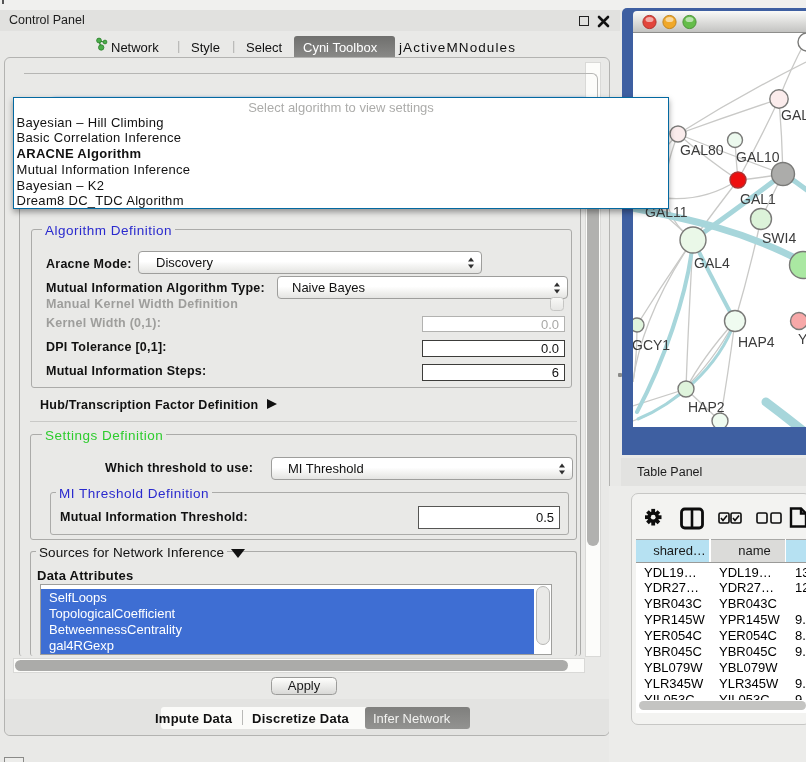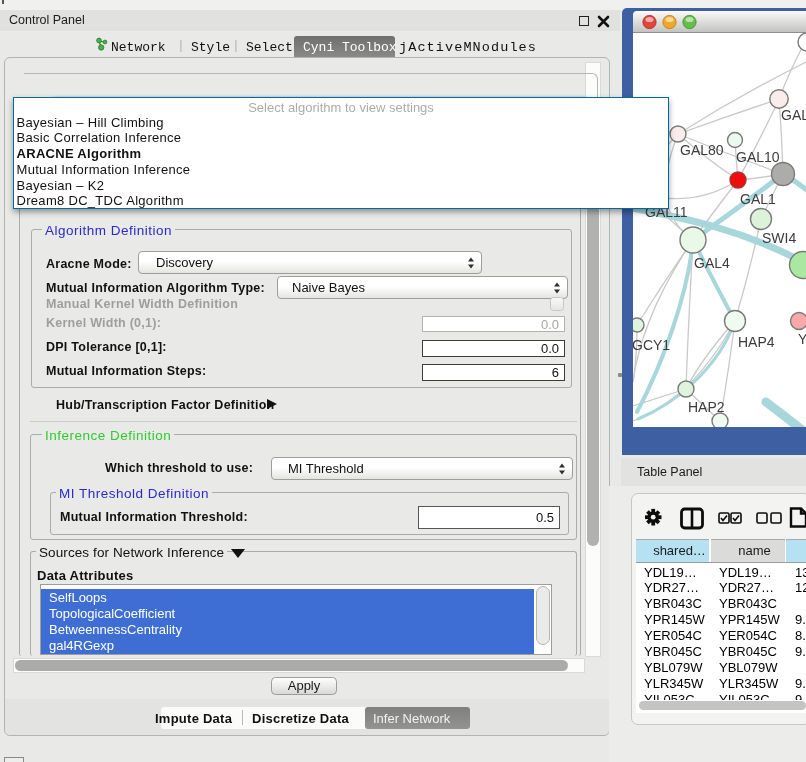--- a/index.html
+++ b/index.html
@@ -30,21 +30,21 @@
  <path d="M2 2 L11 11 M11 2 L2 11" stroke="#111" stroke-width="2.6" stroke-linecap="round"></path>
 </svg>
 
 <svg class="abs" style="left:95px;top:37px;" width="13" height="14" viewBox="0 0 13 14">
   <path d="M4 4 L9 5 M4 4 L6 10" stroke="#2a7d2a" stroke-width="1.2" fill="none"></path>
   <circle cx="4" cy="3.5" r="2.4" fill="#4cae4c" stroke="#2a7d2a" stroke-width="0.8"></circle>
   <circle cx="10" cy="5" r="1.9" fill="#4cae4c" stroke="#2a7d2a" stroke-width="0.8"></circle>
   <circle cx="6.2" cy="10.5" r="2.7" fill="#4cae4c" stroke="#2a7d2a" stroke-width="0.8"></circle>
 </svg>
 <div class="abs" style="left:294px;top:36px;width:101px;height:22px;background:linear-gradient(#6f6f6d,#8a8a88);border-radius:3px 3px 0 0;"></div>
-<div class="abs" style="left:0;top:36px;width:620px;height:22px;font-size:13px;color:#111;font-family:Liberation Mono, monospace;">
+<div class="abs" style="left:0;top:36px;width:620px;height:22px;font-size:13px;color:#111;">
   <span class="abs" style="left:111px;top:4px;">Network</span>
   <span class="abs" style="left:177px;top:2px;color:#b4b4b2;">|</span>
   <span class="abs" style="left:191px;top:4px;">Style</span>
   <span class="abs" style="left:232px;top:2px;color:#b4b4b2;">|</span>
   <span class="abs" style="left:246px;top:4px;">Select</span>
   <span class="abs" style="left:303px;top:4px;color:#fff;">Cyni Toolbox</span>
   <span class="abs" style="left:399px;top:4px;font-size:13.5px;letter-spacing:1.1px;">jActiveMNodules</span>
 </div>
 
 <div class="abs" style="left:4px;top:57px;width:606px;height:679px;border:1px solid #b3b3b1;border-radius:6px;background:#e9e9e7;"></div>
@@ -87,26 +87,26 @@
 
 <div class="lbl abs gray" style="left:46px;top:316px;">Kernel Width (0,1):</div>
 <div class="tfield" style="left:422px;top:316px;width:143px;height:16px;border:1px solid #b2b2b0;color:#a8a8a6;">0.0</div>
 
 <div class="lbl abs" style="left:46px;top:340px;">DPI Tolerance [0,1]:</div>
 <div class="tfield" style="left:422px;top:340px;width:143px;height:17px;border:1px solid #3c3c3a;">0.0</div>
 
 <div class="lbl abs" style="left:46px;top:364px;">Mutual Information Steps:</div>
 <div class="tfield" style="left:422px;top:364px;width:143px;height:17px;border:1px solid #3c3c3a;">6</div>
 
-<div class="lbl abs" style="left:40px;top:398px;font-size:12.5px;margin-left:16px;">Hub/Transcription Factor Definition</div>
+<div class="lbl abs" style="left:40px;top:398px;font-size:12.5px;">Hub/Transcription Factor Definition</div>
 <div class="abs" style="left:267px;top:399px;width:0;height:0;border-top:5.5px solid transparent;border-bottom:5.5px solid transparent;border-left:10px solid #111;"></div>
 <div class="abs" style="left:30px;top:421px;width:547px;height:1px;background:#c9c9c7;"></div>
 
 <div class="group" style="left:30px;top:434px;width:547px;height:106px;"></div>
-<div class="gtitle" style="left:42px;top:428px;color:#2ecc2e;">Inference Definition</div>
+<div class="gtitle" style="left:42px;top:428px;color:#2ecc2e;">Settings Definition</div>
 
 <div class="lbl abs" style="left:105px;top:461px;">Which threshold to use:</div>
 <div class="combo" style="left:271px;top:457px;width:302px;height:23px;">
   <span style="padding-left:16px;">MI Threshold</span>
   <svg class="arr" width="8" height="12" viewBox="0 0 8 12">
       <path d="M4 0.5 L7 4.5 L1 4.5 Z M4 11.5 L1 7.5 L7 7.5 Z" fill="#2e2e2e"></path>
     </svg>
 </div>
 
 <div class="group" style="left:50px;top:492px;width:519px;height:43px;"></div>

